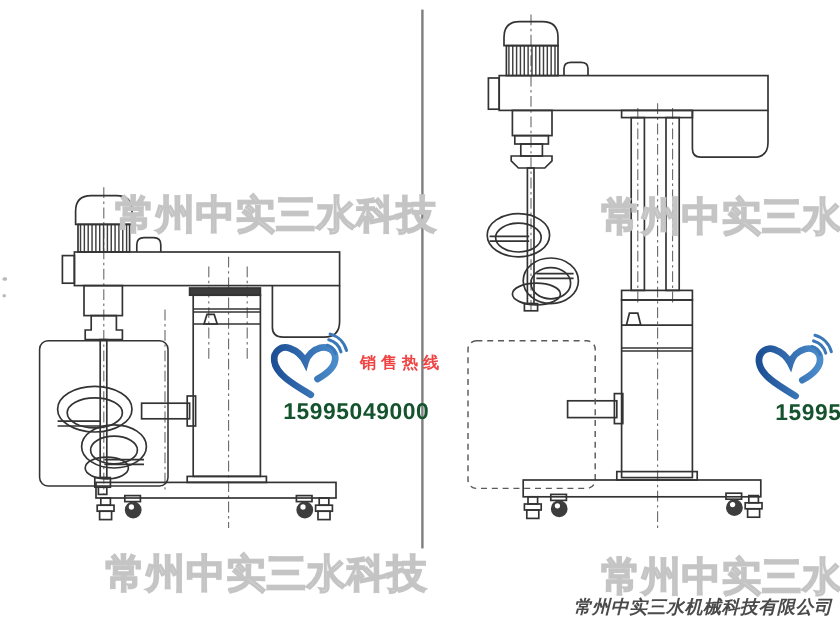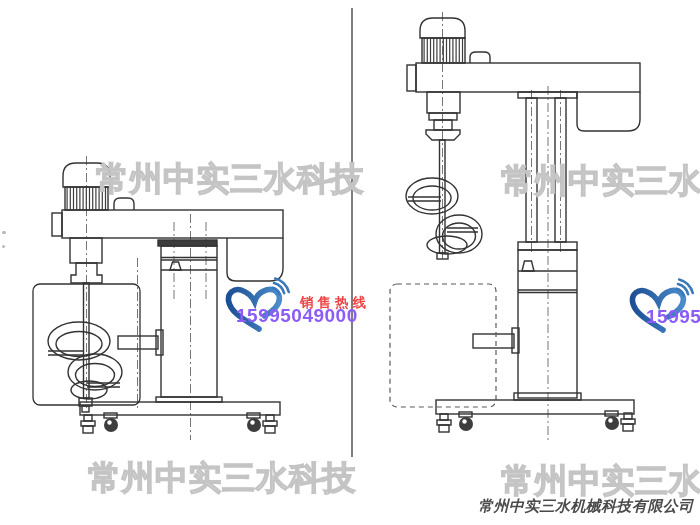--- a/index.html
+++ b/index.html
@@ -19,22 +19,22 @@
     -webkit-text-stroke:1.2px rgba(194,194,194,0.95);
     text-shadow:0 0 1px #cccccc;
     letter-spacing:0.5px;
     margin-left:24px;
   }
   .hotline{
     position:absolute;color:#ef4444;font-size:13.5px;letter-spacing:4px;
     font-weight:bold;white-space:nowrap;
   }
   .phone{
-    position:absolute;color:#8b5cf6;font-size:19px;letter-spacing:0.5px;
-    font-weight:bold;white-space:nowrap;
+    position:absolute;color:#14532d;font-size:19px;letter-spacing:0.5px;
+    font-weight:bold;white-space:nowrap;margin-top:28px;
   }
   .company{
     position:absolute;color:#4a4a4a;font-size:15px;font-weight:bold;
     font-style:italic;font-family:"DejaVu Serif","Liberation Serif",serif;
     letter-spacing:0.4px;white-space:nowrap;
   }
   .logo{position:absolute;}
   .noise{position:absolute;background:#b9b9b9;border-radius:2px;}
 </style>
 </head>

